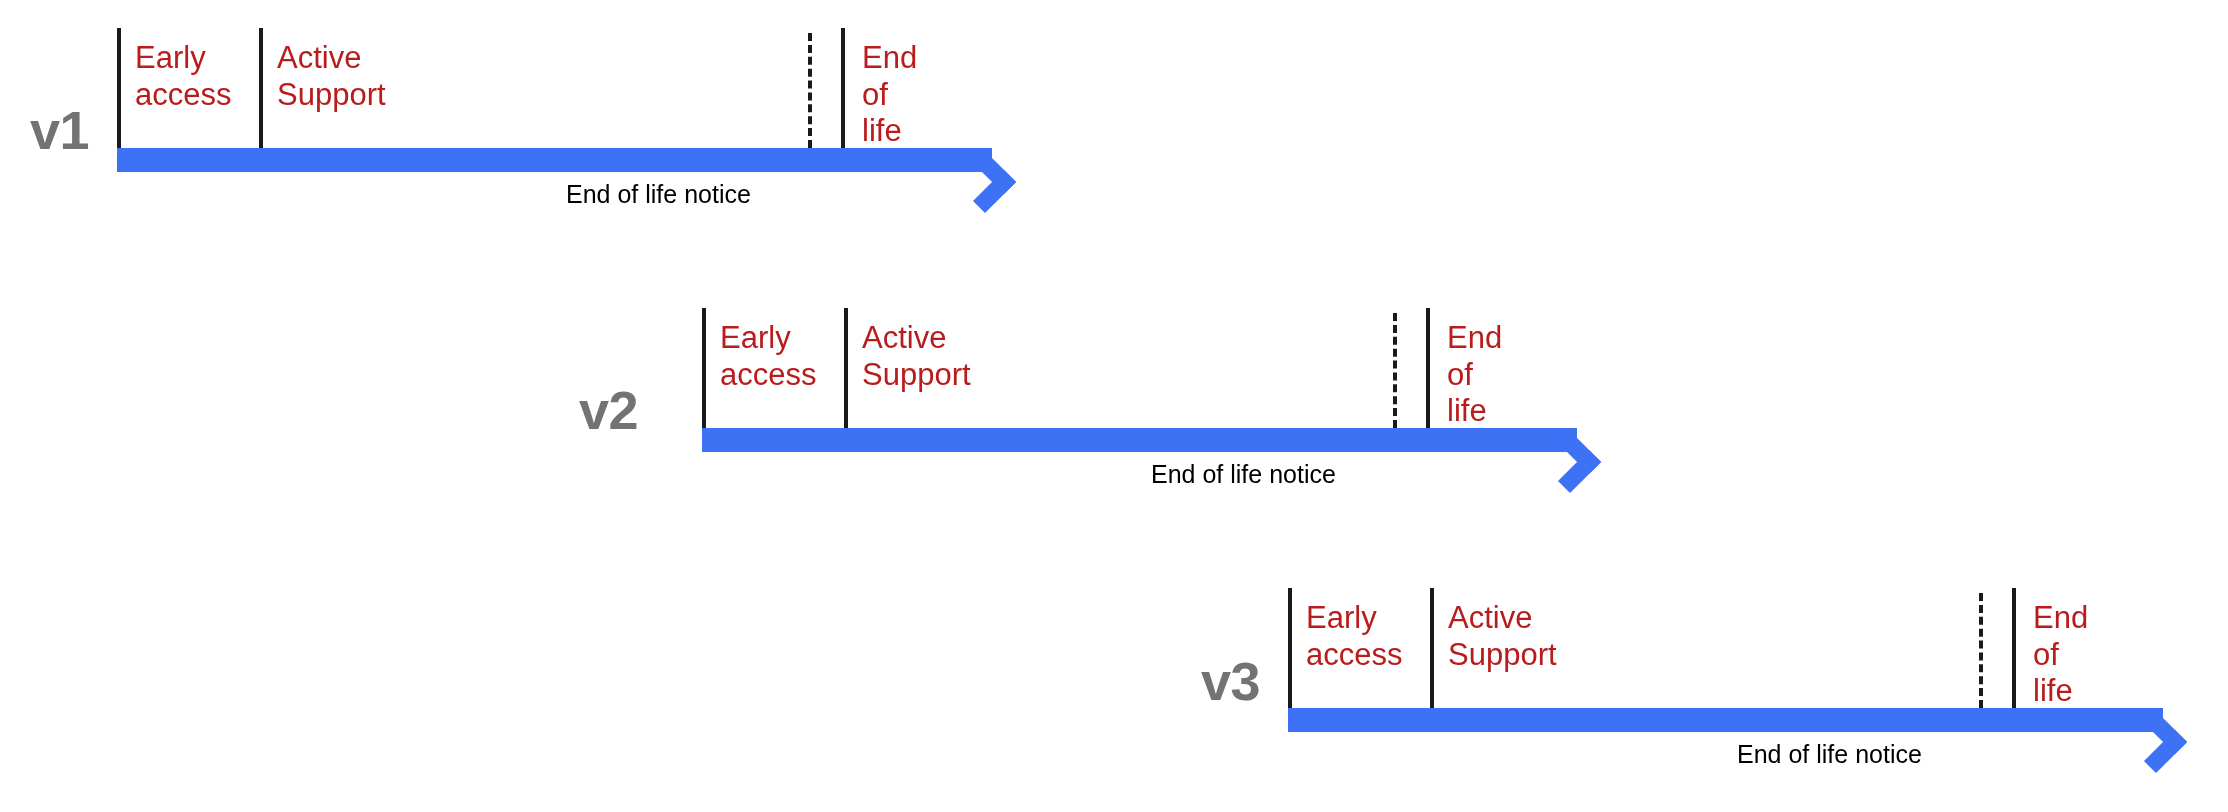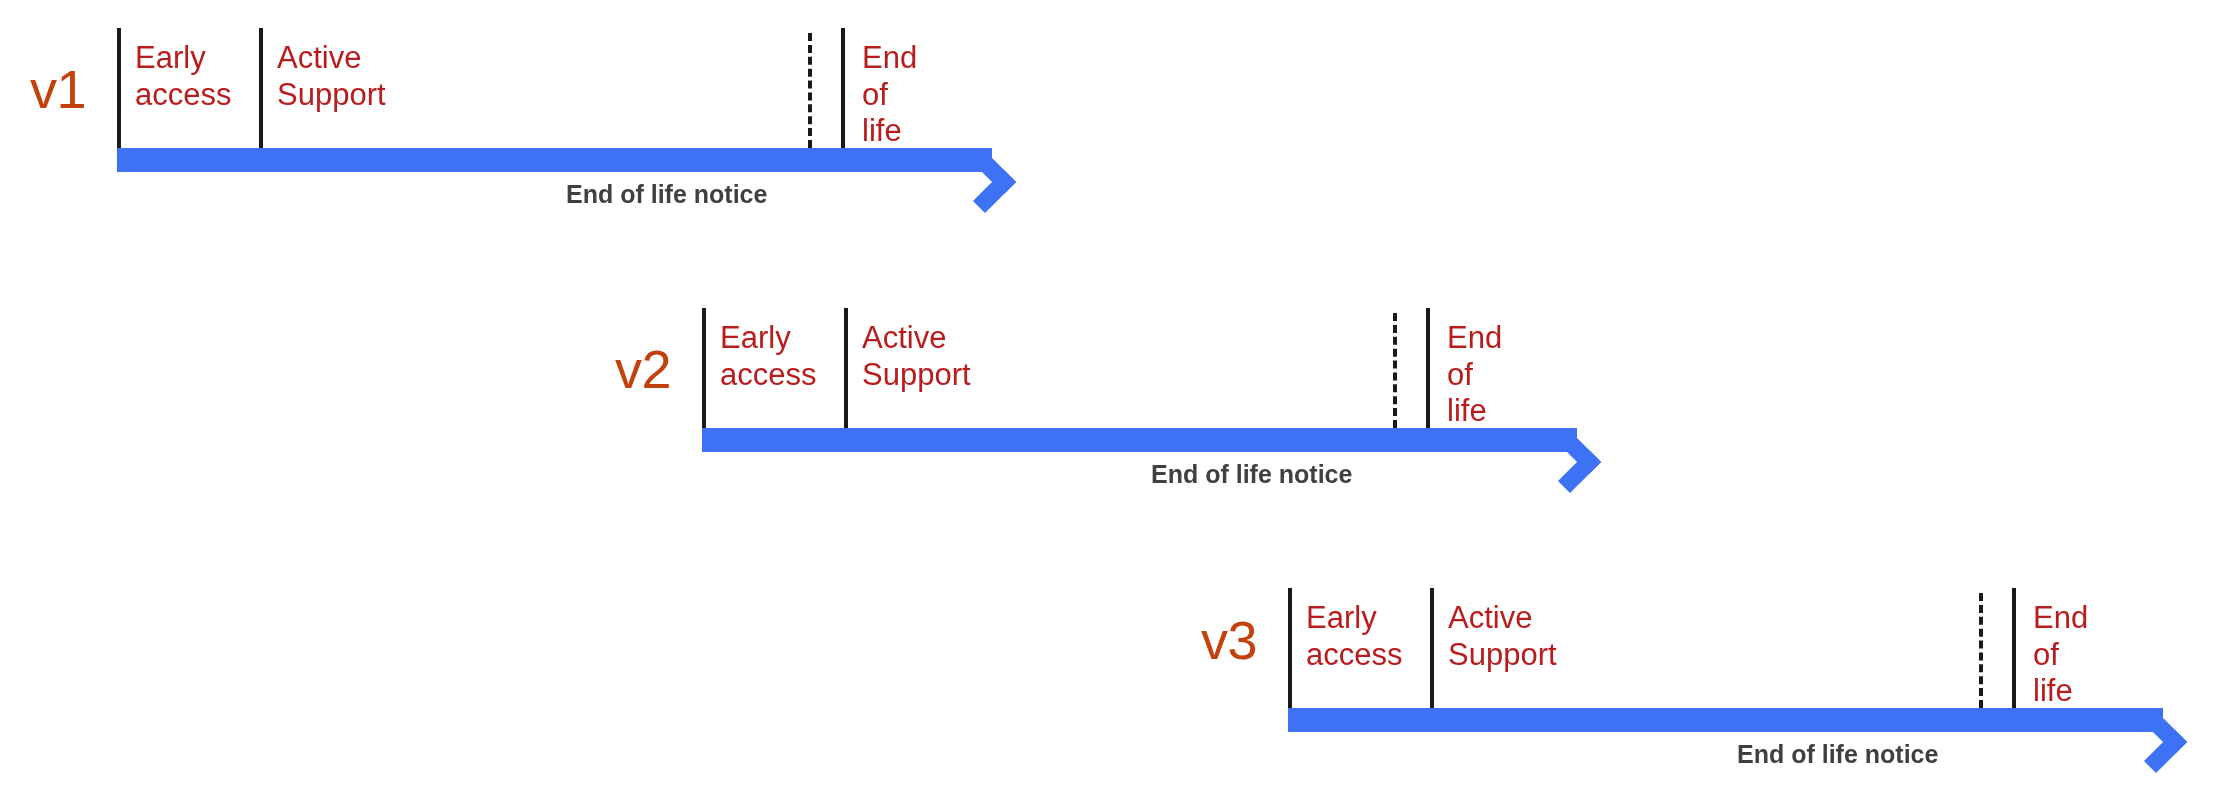--- a/index.html
+++ b/index.html
@@ -23,25 +23,26 @@
   
   .timeline-row {
     position: absolute;
     left: 0;
     top: 0;
   }
 
   .version-label {
     position: absolute;
     font-size: 54px;
-    font-weight: 400;
-    color: #c2410c;
+    font-weight: 700;
+    color: #737373;
     letter-spacing: -0.5px;
     line-height: 1;
     white-space: nowrap;
+    margin-top: 41px;
   }
 
   
   .divider {
     position: absolute;
     width: 4px;
     background: #1a1a1a;
   }
   .divider.dashed {
     background: none;
@@ -76,22 +77,22 @@
     height: 44px;
     border-top: 17px solid #3d72f5;
     border-right: 17px solid #3d72f5;
     transform: rotate(45deg);
     box-sizing: border-box;
   }
 
   .notice-label {
     position: absolute;
     font-size: 25px;
-    font-weight: 700;
-    color: #404040;
+    font-weight: 400;
+    color: #000000;
     white-space: nowrap;
   }
 </style>
 </head>
 <body>
 
 <div id="canvas">
 
   <div class="timeline-row">
 
@@ -116,21 +117,21 @@
 
     <div class="arrow-head" style="left:963px; top:160px;">
       <span class="chev"></span>
     </div>
 
     <div class="notice-label" style="left:566px; top:180px;">End of life notice</div>
   </div>
 
   <div class="timeline-row">
 
-    <div class="version-label" style="left:615px; top:342px;">v2</div>
+    <div class="version-label" style="left:579px; top:342px;">v2</div>
 
     <div class="divider" style="left:702px; top:308px; height:120px;"></div>
 
     <div class="phase-label" style="left:720px; top:320px; width:120px;">Early
 access</div>
 
     <div class="divider" style="left:844px; top:308px; height:120px;"></div>
 
     <div class="phase-label" style="left:862px; top:320px;">Active Support</div>
 

